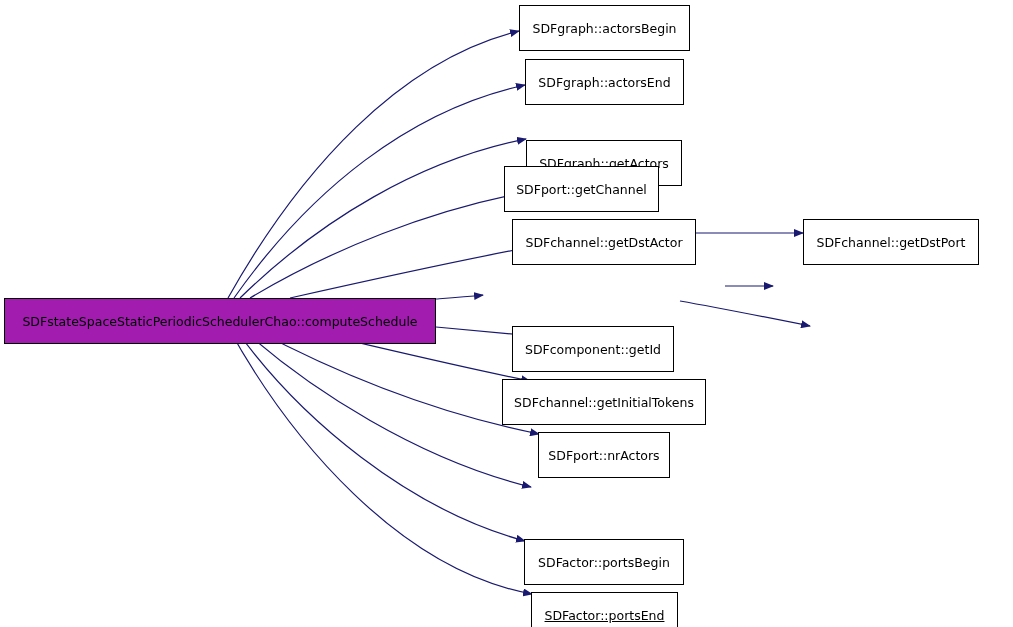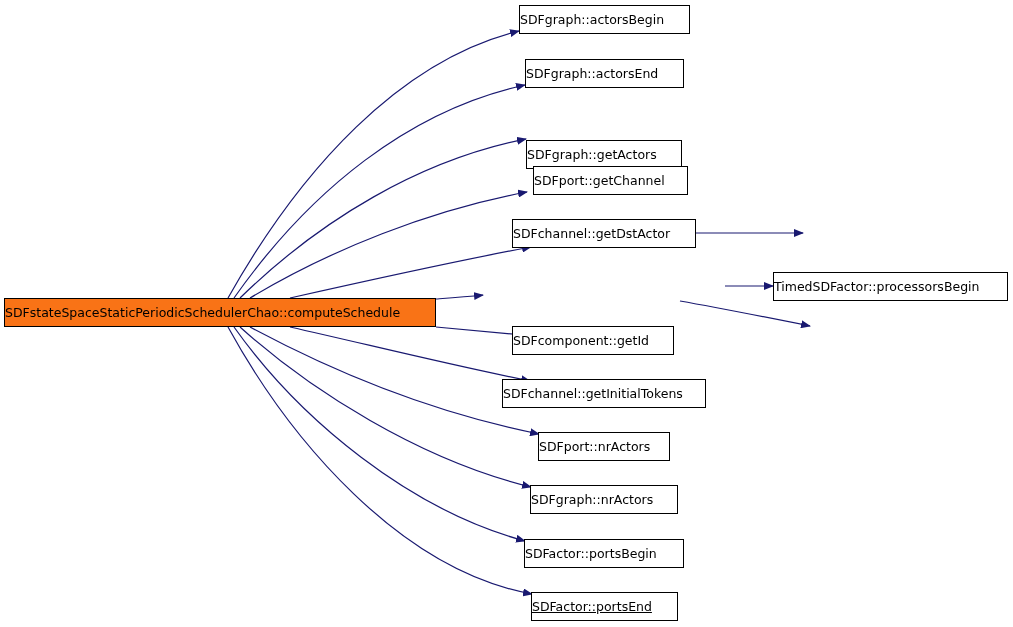--- a/index.html
+++ b/index.html
@@ -2,32 +2,33 @@
 <html><head>
   <meta charset="utf-8">
   <style>
     html, body { margin: 0; padding: 0; background: #ffffff; }
     body { width: 1013px; height: 627px; position: relative; overflow: hidden; }
     #graph { position: absolute; left: 0; top: 0; width: 1013px; height: 627px; }
     #edges { position: absolute; left: 0; top: 0; }
     .node {
       position: absolute;
       box-sizing: border-box;
-      height: 29px;
+      height: 46px;
       border: 1px solid #000000;
       background: #ffffff;
       font-family: "DejaVu Sans", sans-serif;
       font-size: 12.5px;
       color: #000000;
       display: flex;
       align-items: center;
+      justify-content: center;
       white-space: nowrap;
       cursor: pointer;
     }
-    .node.root { background: #f97316; cursor: default; }
+    .node.root { background: #a21caf; cursor: default; }
   </style>
 </head>
 <body>
 
 <div id="graph">
   <svg id="edges" width="1013" height="627">
     <defs>
       <marker id="arrow" markerWidth="10" markerHeight="8" refX="9" refY="4" orient="auto" markerUnits="userSpaceOnUse">
         <path d="M0,0 L10,4 L0,8 Z" fill="#191970"></path>
       </marker>
@@ -57,40 +58,37 @@
 
   <div class="node" id="n-actorsBegin" style="left:519px; top:5px; width:171px;">
     <span>SDFgraph::actorsBegin</span>
   </div>
   <div class="node" id="n-actorsEnd" style="left:525px; top:59px; width:159px;">
     <span>SDFgraph::actorsEnd</span>
   </div>
   <div class="node" id="n-getActors" style="left:526px; top:113px; width:156px;margin-top:27px;">
     <span>SDFgraph::getActors</span>
   </div>
-  <div class="node" id="n-getChannel" style="left:533px; top:166px; width:155px;">
+  <div class="node" id="n-getChannel" style="left:504px; top:166px; width:155px;">
     <span>SDFport::getChannel</span>
   </div>
   <div class="node" id="n-getDstActor" style="left:512px; top:219px; width:184px;">
     <span>SDFchannel::getDstActor</span>
   </div>
   <div class="node" id="n-getId" style="left:512px; top:326px; width:162px;">
     <span>SDFcomponent::getId</span>
   </div>
   <div class="node" id="n-getInitialTokens" style="left:502px; top:379px; width:204px;">
     <span>SDFchannel::getInitialTokens</span>
   </div>
   <div class="node" id="n-getType" style="left:538px; top:432px; width:132px;">
     <span>SDFport::nrActors</span>
   </div>
-  <div class="node" id="n-nrActors" style="left:530px; top:485px; width:148px;">
-    <span>SDFgraph::nrActors</span>
-  </div>
   <div class="node" id="n-portsBegin" style="left:524px; top:539px; width:160px;">
     <span>SDFactor::portsBegin</span>
   </div>
   <div class="node" id="n-portsEnd" style="left:531px; top:592px; width:147px;text-decoration:underline;">
     <span>SDFactor::portsEnd</span>
   </div>
-  <div class="node" id="n-processorsBegin" style="left:773px; top:272px; width:235px;">
-    <span>TimedSDFactor::processorsBegin</span>
+  <div class="node" id="n-getDstPort" style="left:803px; top:219px; width:176px;">
+    <span>SDFchannel::getDstPort</span>
   </div>
 </div>
 
 </body></html>

